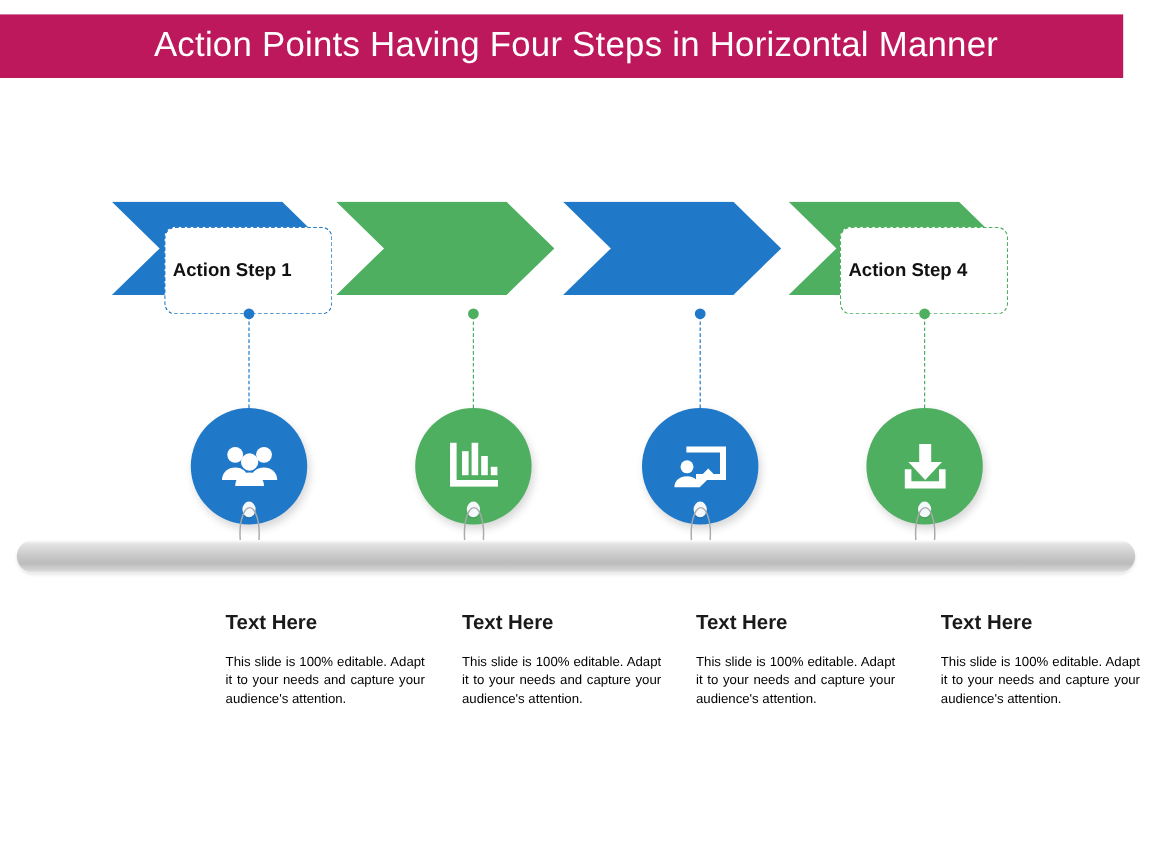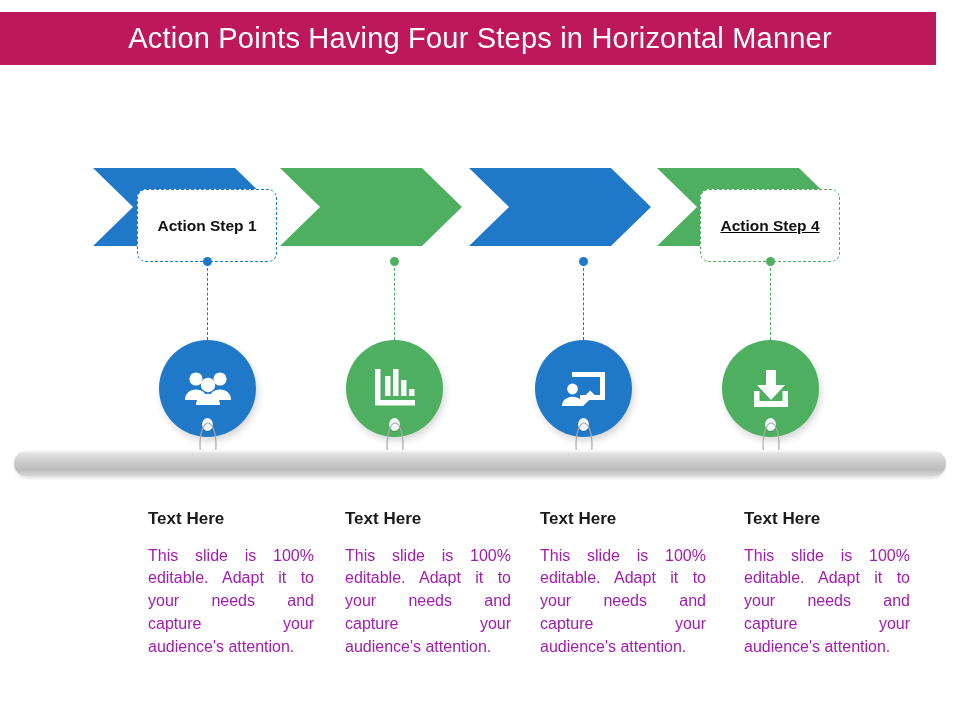--- a/index.html
+++ b/index.html
@@ -62,21 +62,20 @@
   .step-box {
     position: absolute;
     top: 189px;
     width: 140px;
     height: 73px;
     background: #ffffff;
     border-radius: 9px;
     box-sizing: border-box;
     display: flex;
     align-items: center;
-    justify-content: center;
   }
   .step-box.blue  { border: 1px dashed #2079C8; }
   .step-box.green { border: 1px dashed #4FAF60; }
   .step-label {
     font-size: 15.5px;
     font-weight: bold;
     color: #111111;
     text-align: center;
     line-height: 1.28;
     padding: 0 6px;
@@ -153,31 +152,32 @@
                 #d2d2d2 92%,
                 #e6e6e6 100%);
     box-shadow: 0 2px 3px rgba(0,0,0,0.10);
   }
 
   
   .text-block {
     position: absolute;
     top: 510px;
     width: 180px;
+    margin-left: 40px;
   }
   .text-head {
     font-size: 17px;
     font-weight: bold;
     color: #1a1a1a;
     margin: 0 0 16px 0;
     line-height: 1.1;
   }
   .text-body {
-    font-size: 16px;
-    color: #a21caf;
+    font-size: 11px;
+    color: #000000;
     line-height: 1.42;
     margin: 0;
     text-align: justify;
     width: 166px;
   }
 </style>
 </head>
 <body>
 
 <div id="slide">
@@ -187,21 +187,21 @@
   </div>
 
   <div class="chevron chev-blue" style="left:93px;"></div>
   <div class="chevron chev-green" style="left:280px;"></div>
   <div class="chevron chev-blue" style="left:469px;"></div>
   <div class="chevron chev-green" style="left:657px;"></div>
 
   <div class="step-box blue" style="left:137px;">
     <div class="step-label">Action Step 1</div>
   </div>
-  <div class="step-box green" style="left:700px;text-decoration:underline;">
+  <div class="step-box green" style="left:700px;">
     <div class="step-label">Action Step 4</div>
   </div>
 
   <div class="step-dot blue" style="left:203px;"></div>
   <div class="step-dot green" style="left:390px;"></div>
   <div class="step-dot blue" style="left:579px;"></div>
   <div class="step-dot green" style="left:766px;"></div>
 
   <div class="connector" style="left:207px;"></div>
   <div class="connector green" style="left:394px;"></div>

